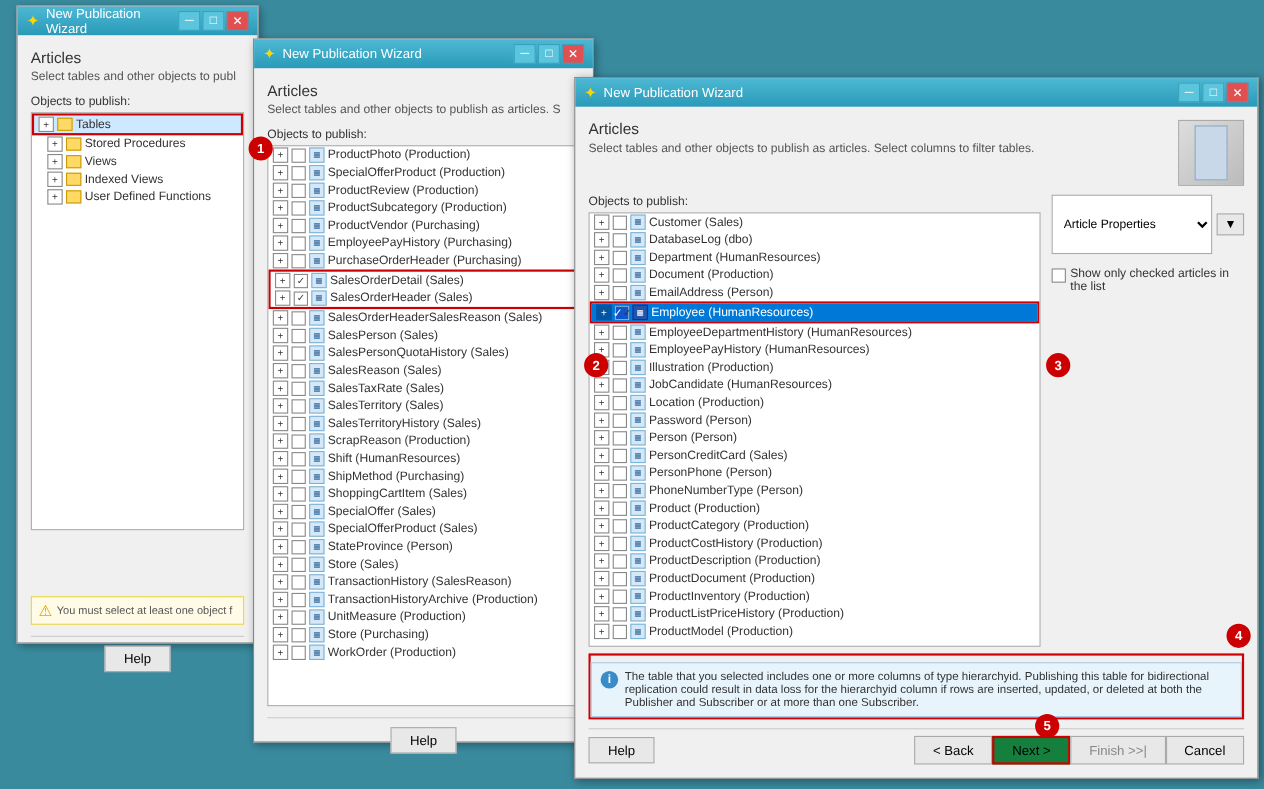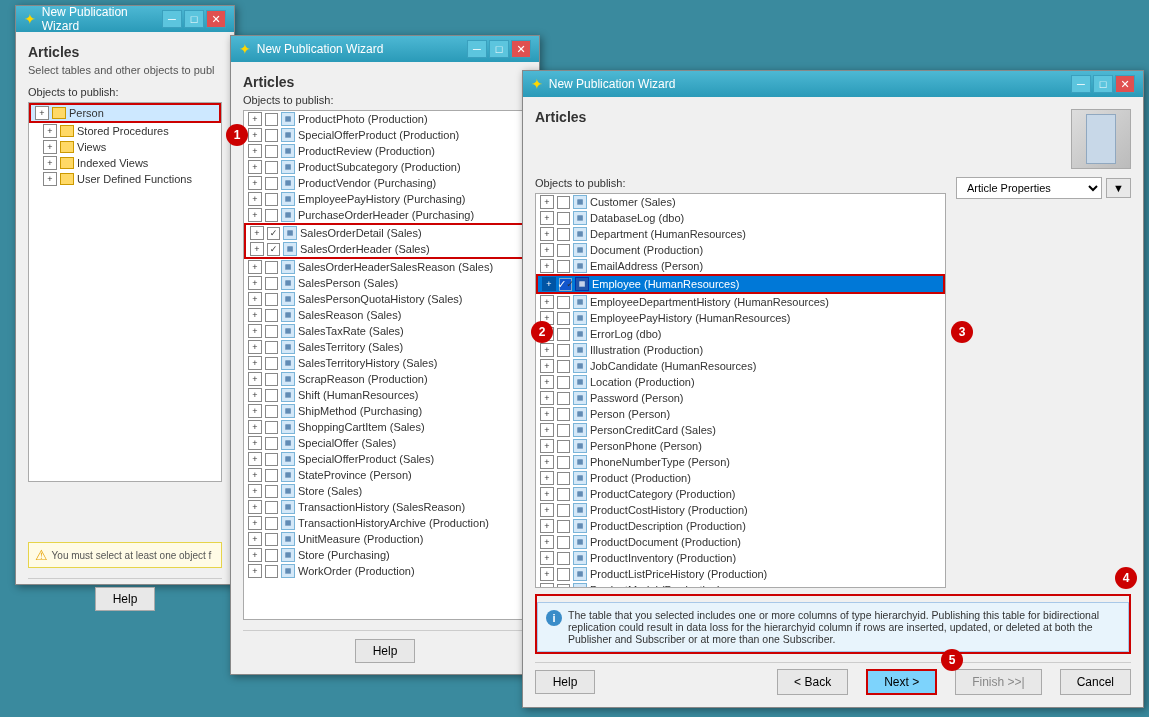--- a/index.html
+++ b/index.html
@@ -58,21 +58,21 @@
     .tb-btn.close {
       background: #e05050;
     }
 
     .window-content {
       padding: 12px;
     }
 
     .section-title {
       font-size: 14px;
-      font-weight: bold;
+      font-weight: normal;
       color: #333;
       margin-bottom: 4px;
     }
 
     .section-desc {
       font-size: 11px;
       color: #555;
       margin-bottom: 10px;
     }
 
@@ -178,21 +178,21 @@
       padding: 4px 16px;
       background: #e8e8e8;
       border: 1px solid #aaa;
       font-size: 12px;
       cursor: pointer;
       min-width: 60px;
     }
 
     .btn.highlighted-btn {
       border: 2px solid #cc0000;
-      background: #7dd3fc;
+      background: #15803d;
     }
 
     
     .annotation-circle {
       position: absolute;
       width: 22px;
       height: 22px;
       background: #cc0000;
       border-radius: 50%;
       color: white;
@@ -253,21 +253,21 @@
     
     .article-props {
       display: flex;
       align-items: center;
       gap: 4px;
       margin-bottom: 8px;
     }
 
     .props-dropdown {
       flex: 1;
-      padding: 3px 6px;
+      padding: 19px 6px;
       border: 1px solid #aaa;
       background: white;
       font-size: 11px;
     }
 
     .dropdown-btn {
       padding: 3px 6px;
       border: 1px solid #aaa;
       background: #e8e8e8;
       cursor: pointer;
@@ -309,21 +309,21 @@
   </div>
   <div class="window-content">
     <div class="section-title">Articles</div>
     <div class="section-desc">Select tables and other objects to publ</div>
     <div class="label">Objects to publish:</div>
     <div class="tree-container" style="height:380px; position:relative;">
 
       <div class="tree-item selected" style="border:2px solid #cc0000;">
         <span class="expand-btn">+</span>
         <span class="folder-icon"></span>
-        <span>Person</span>
+        <span>Tables</span>
       </div>
       <div class="tree-item" style="padding-left:14px;">
         <span class="expand-btn">+</span>
         <span class="folder-icon"></span>
         <span>Stored Procedures</span>
       </div>
       <div class="tree-item" style="padding-left:14px;">
         <span class="expand-btn">+</span>
         <span class="folder-icon"></span>
         <span>Views</span>
@@ -358,20 +358,21 @@
       <span class="title-bar-text">New Publication Wizard</span>
     </div>
     <div class="title-bar-controls">
       <button class="tb-btn">─</button>
       <button class="tb-btn">□</button>
       <button class="tb-btn close">✕</button>
     </div>
   </div>
   <div class="window-content">
     <div class="section-title">Articles</div>
+    <div class="section-desc">Select tables and other objects to publish as articles. S</div>
     <div class="label">Objects to publish:</div>
     <div class="tree-container" style="height:510px; position:relative;">
       <div class="tree-item">
         <span class="expand-btn">+</span>
         <span class="checkbox"></span>
         <span class="table-icon">▦</span>
         <span>ProductPhoto (Production)</span>
       </div>
       <div class="tree-item">
         <span class="expand-btn">+</span>
@@ -563,20 +564,21 @@
       <button class="tb-btn">─</button>
       <button class="tb-btn">□</button>
       <button class="tb-btn close">✕</button>
     </div>
   </div>
   <div class="window-content" style="padding:12px; display:flex; flex-direction:column; height:calc(100% - 26px);">
 
     <div style="display:flex; align-items:flex-start; margin-bottom:8px;">
       <div style="flex:1;">
         <div class="section-title">Articles</div>
+        <div class="section-desc">Select tables and other objects to publish as articles. Select columns to filter tables.</div>
       </div>
 
       <div style="width:60px;height:60px;background:linear-gradient(135deg,#ddd,#bbb);border:1px solid #aaa;margin-left:10px;flex-shrink:0;display:flex;align-items:center;justify-content:center;">
         <div style="width:30px;height:50px;background:#c8d8e8;border:1px solid #90a8c0;"></div>
       </div>
     </div>
 
     <div style="display:flex; gap:10px; flex:1; min-height:0;">
 
       <div style="flex:1; display:flex; flex-direction:column; min-width:0;">
@@ -630,26 +632,20 @@
           <div class="tree-item">
             <span class="expand-btn">+</span>
             <span class="checkbox"></span>
             <span class="table-icon">▦</span>
             <span>EmployeePayHistory (HumanResources)</span>
           </div>
           <div class="tree-item">
             <span class="expand-btn">+</span>
             <span class="checkbox"></span>
             <span class="table-icon">▦</span>
-            <span>ErrorLog (dbo)</span>
-          </div>
-          <div class="tree-item">
-            <span class="expand-btn">+</span>
-            <span class="checkbox"></span>
-            <span class="table-icon">▦</span>
             <span>Illustration (Production)</span>
           </div>
           <div class="tree-item">
             <span class="expand-btn">+</span>
             <span class="checkbox"></span>
             <span class="table-icon">▦</span>
             <span>JobCandidate (HumanResources)</span>
           </div>
           <div class="tree-item">
             <span class="expand-btn">+</span>
@@ -738,35 +734,39 @@
         </div>
       </div>
 
       <div style="width:175px; flex-shrink:0;">
         <div class="article-props">
           <select class="props-dropdown">
             <option>Article Properties</option>
           </select>
           <button class="dropdown-btn">▼</button>
         </div>
+        <div class="checkbox-label" style="margin-top:12px;">
+          <span class="cb-small"></span>
+          <span>Show only checked articles in the list</span>
+        </div>
 
         <div style="position:relative;height:4px;"></div>
       </div>
     </div>
 
     <div style="border:2px solid #cc0000; margin-top:6px;">
       <div class="info-box">
         <div class="info-icon">i</div>
         <span>The table that you selected includes one or more columns of type hierarchyid. Publishing this table for bidirectional replication could result in data loss for the hierarchyid column if rows are inserted, updated, or deleted at both the Publisher and Subscriber or at more than one Subscriber.</span>
       </div>
     </div>
 
     <div style="display:flex; justify-content:space-between; align-items:center; margin-top:8px; padding-top:6px; border-top:1px solid #ccc;">
       <button class="btn">Help</button>
-      <div style="display:flex; gap:18px;">
+      <div style="display:flex; gap:0;">
         <button class="btn">&lt; Back</button>
         <button class="btn highlighted-btn">Next &gt;</button>
         <button class="btn" style="color:#888;">Finish &gt;&gt;|</button>
         <button class="btn">Cancel</button>
       </div>
     </div>
   </div>
 
   <div class="annotation-circle" style="top:250px; right:170px;">3</div>
 

